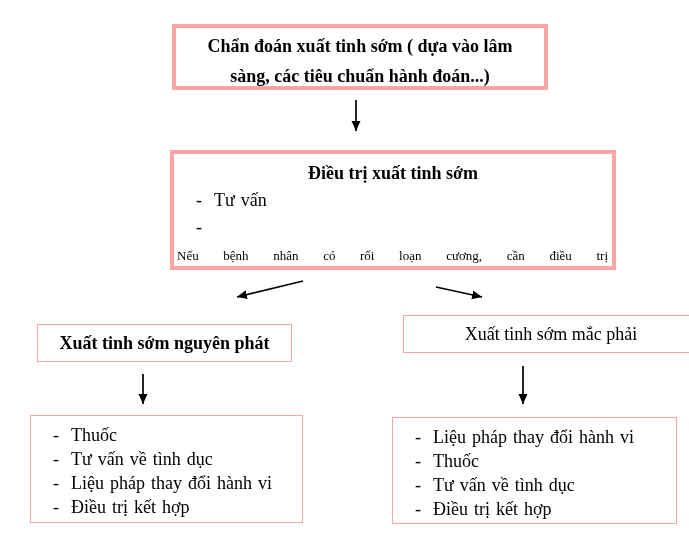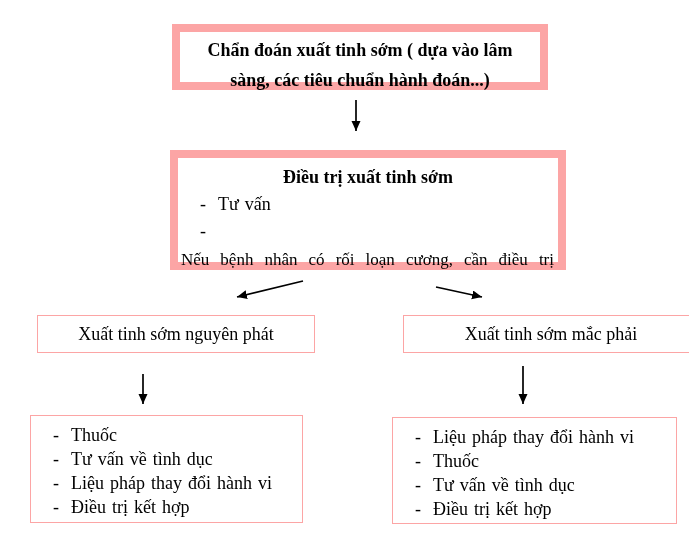--- a/index.html
+++ b/index.html
@@ -20,74 +20,74 @@
     position: absolute;
     left: 0;
     top: 0;
     width: 689px;
     height: 546px;
     pointer-events: none;
   }
   .node {
     position: absolute;
     background: #ffffff;
-    border: 8px solid #fca5a5;
+    border: 4px solid #fca5a5;
     box-sizing: border-box;
     font-size: 18px;
     line-height: 1.35;
   }
   .node.thin { border-width: 1.5px; }
 
   
   .box-diagnosis {
     left: 172px; top: 24px;
     width: 376px; height: 66px;
     text-align: center;
     font-weight: bold;
     padding-top: 3px;
   }
   .box-diagnosis .line { height: 30px; line-height: 30px; }
 
   
   .box-treatment {
     left: 170px; top: 150px;
-    width: 396px; height: 120px;
+    width: 446px; height: 120px;
     padding-top: 6px;
   }
   .box-treatment .box-title {
     text-align: center;
     font-weight: bold;
     height: 27px; line-height: 27px;
   }
   .dash-item {
     display: flex;
     height: 27px; line-height: 27px;
     word-spacing: 1.5px;
   }
   .dash-item .dash {
     width: 18px;
     margin-left: 22px;
     font-weight: normal;
   }
   .box-treatment .note {
     height: 29px; line-height: 29px;
     padding: 0 4px 12px 3px;
-    font-size: 17px;
+    font-size: 13px;
     text-align: justify;
     text-align-last: justify;
   }
 
   
   .box-branch {
     display: flex;
     align-items: center;
     justify-content: center;
     text-align: center;
   }
-  .box-primary  { left: 37px;  top: 315px; width: 278px; height: 38px; }
+  .box-primary  { left: 37px;  top: 324px; width: 255px; height: 38px; font-weight: bold; }
   .box-acquired { left: 403px; top: 315px; width: 296px; height: 38px; align-items: center; }
 
   
   .box-options { padding-top: 7px; }
   .box-options .dash-item { height: 24px; line-height: 24px; }
   .box-primary-tx  { left: 30px;  top: 415px; width: 273px; height: 108px; }
   .box-acquired-tx { left: 392px; top: 417px; width: 285px; height: 107px; }
 </style>
 </head>
 <body>

